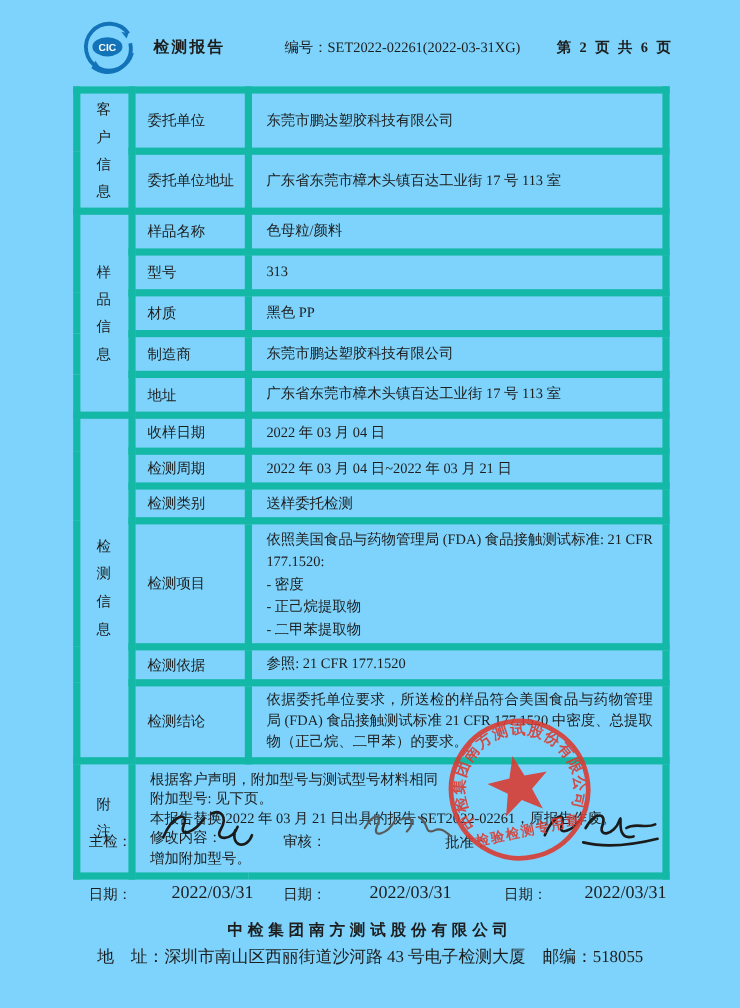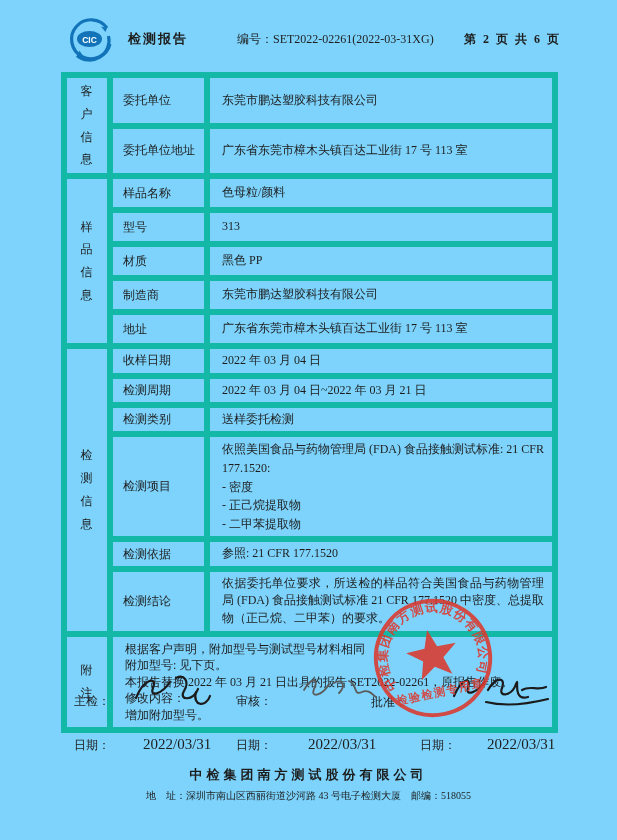--- a/index.html
+++ b/index.html
@@ -31,21 +31,21 @@
   .stamp { position:absolute; left:369px; top:594px; width:128px; height:128px;
     transform:rotate(-12deg); opacity:0.88; z-index:6; pointer-events:none; }
   
   .sig-label { position:absolute; font-size:12px; z-index:3; }
   .sig-svg { position:absolute; z-index:4; }
   .date-label { position:absolute; font-size:12px; }
   .date-val { position:absolute; font-size:15px; }
   
   .f-company { position:absolute; left:0; top:766px; width:617px; text-align:center;
     font-weight:bold; font-size:13px; letter-spacing:4px; }
-  .f-line1 { position:absolute; left:0; top:789px; width:617px; text-align:center; font-size:10px; }
+  .f-line1 { position:absolute; left:0; top:789px; width:617px; text-align:center; font-size:14px; }
   .f-line2 { position:absolute; left:0; top:806px; width:617px; text-align:center; font-size:11.5px; }
   .link { color:#0000cc; text-decoration:underline;
     font-family:"Liberation Mono","DejaVu Sans Mono",monospace; font-size:10.5px; }
 </style>
 </head>
 <body>
 
 <div class="page">
 
   <svg class="hdr-logo" viewBox="0 0 54 48">

